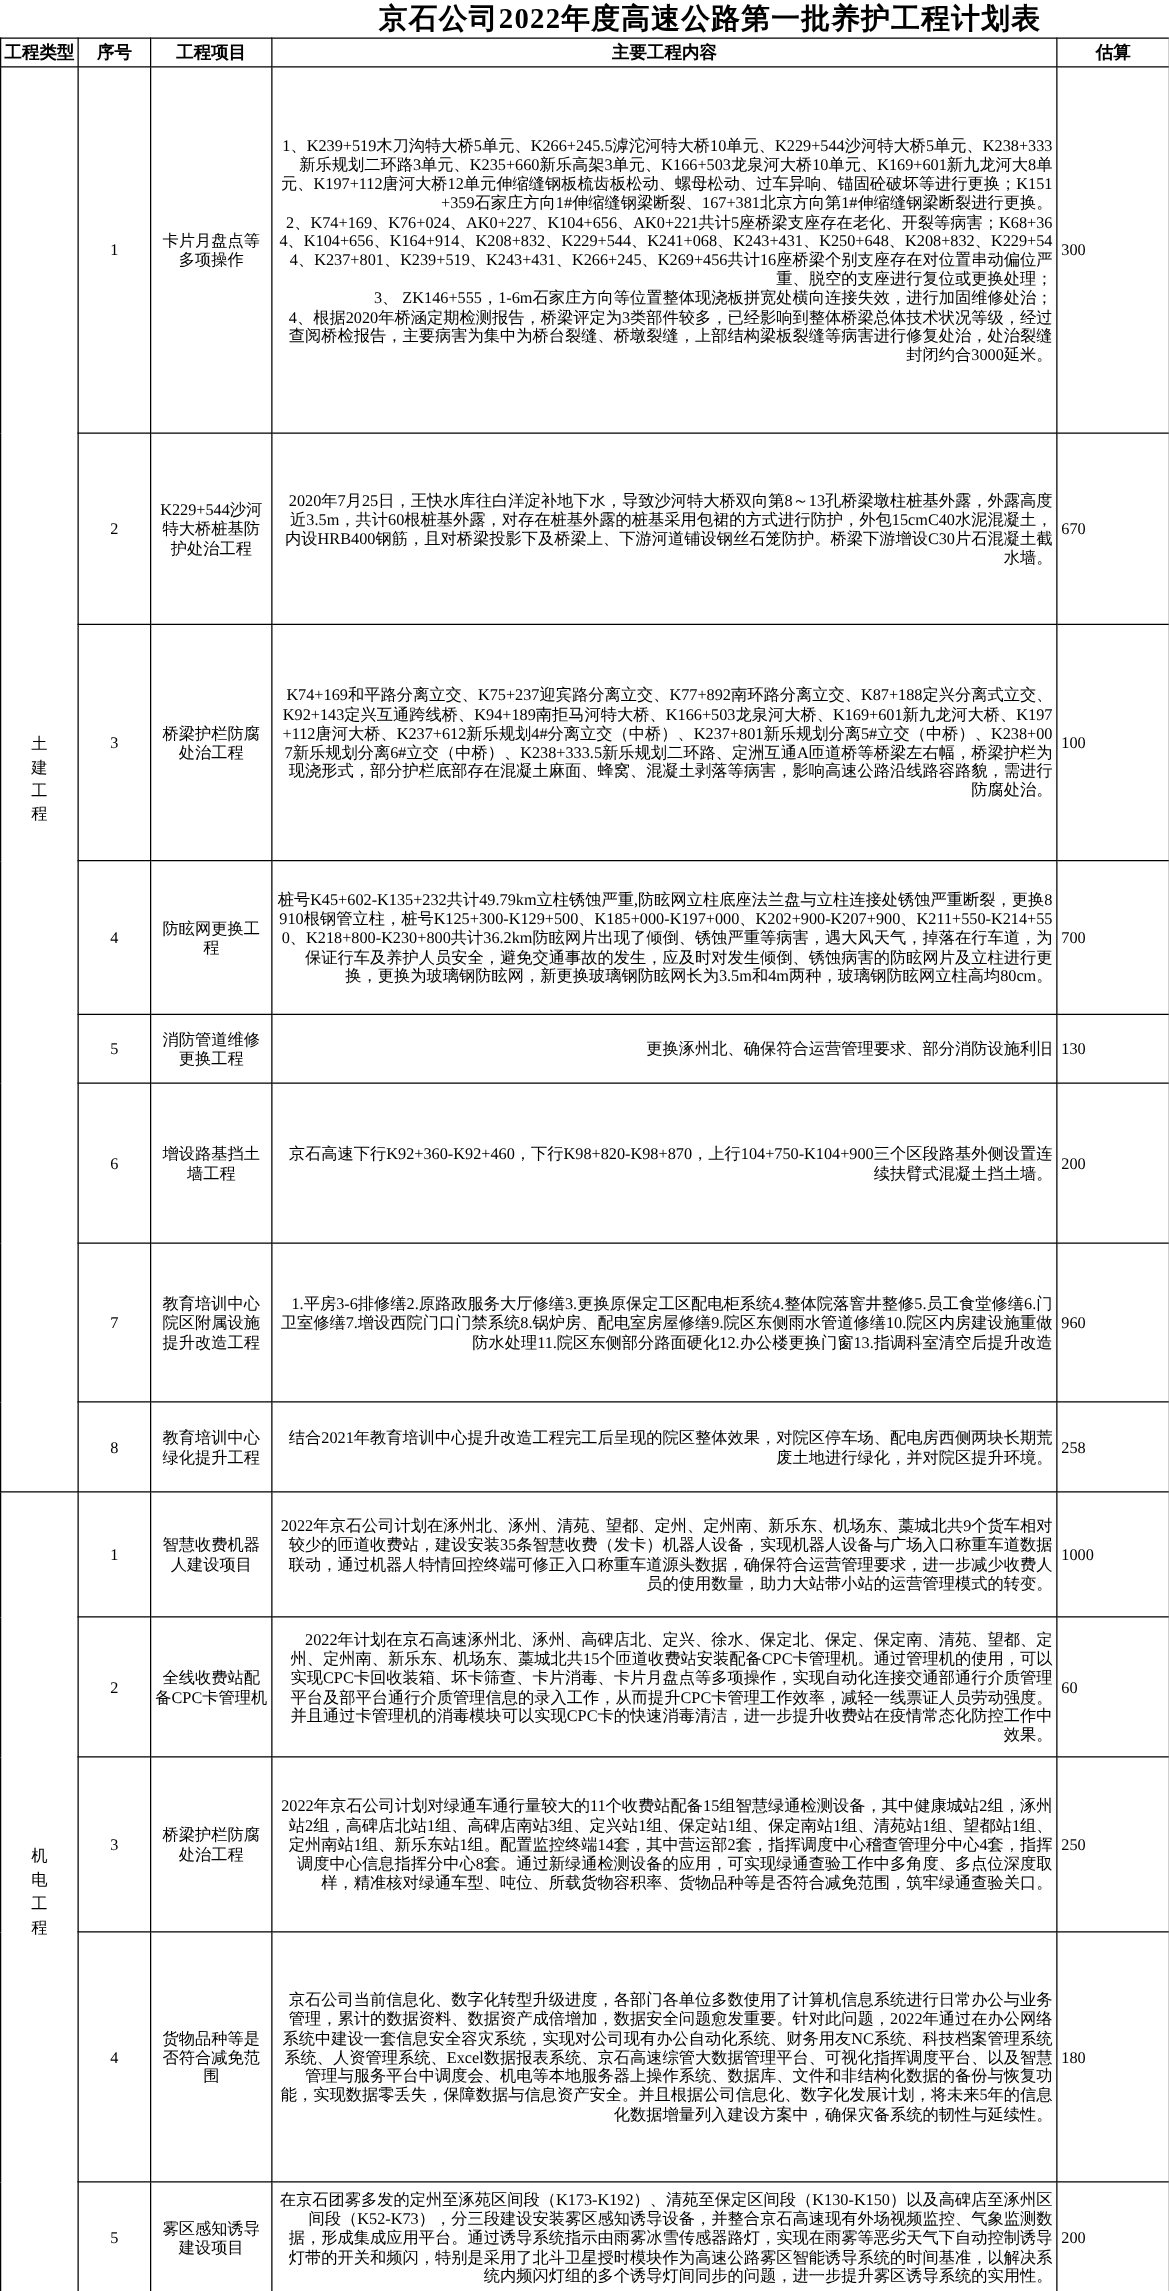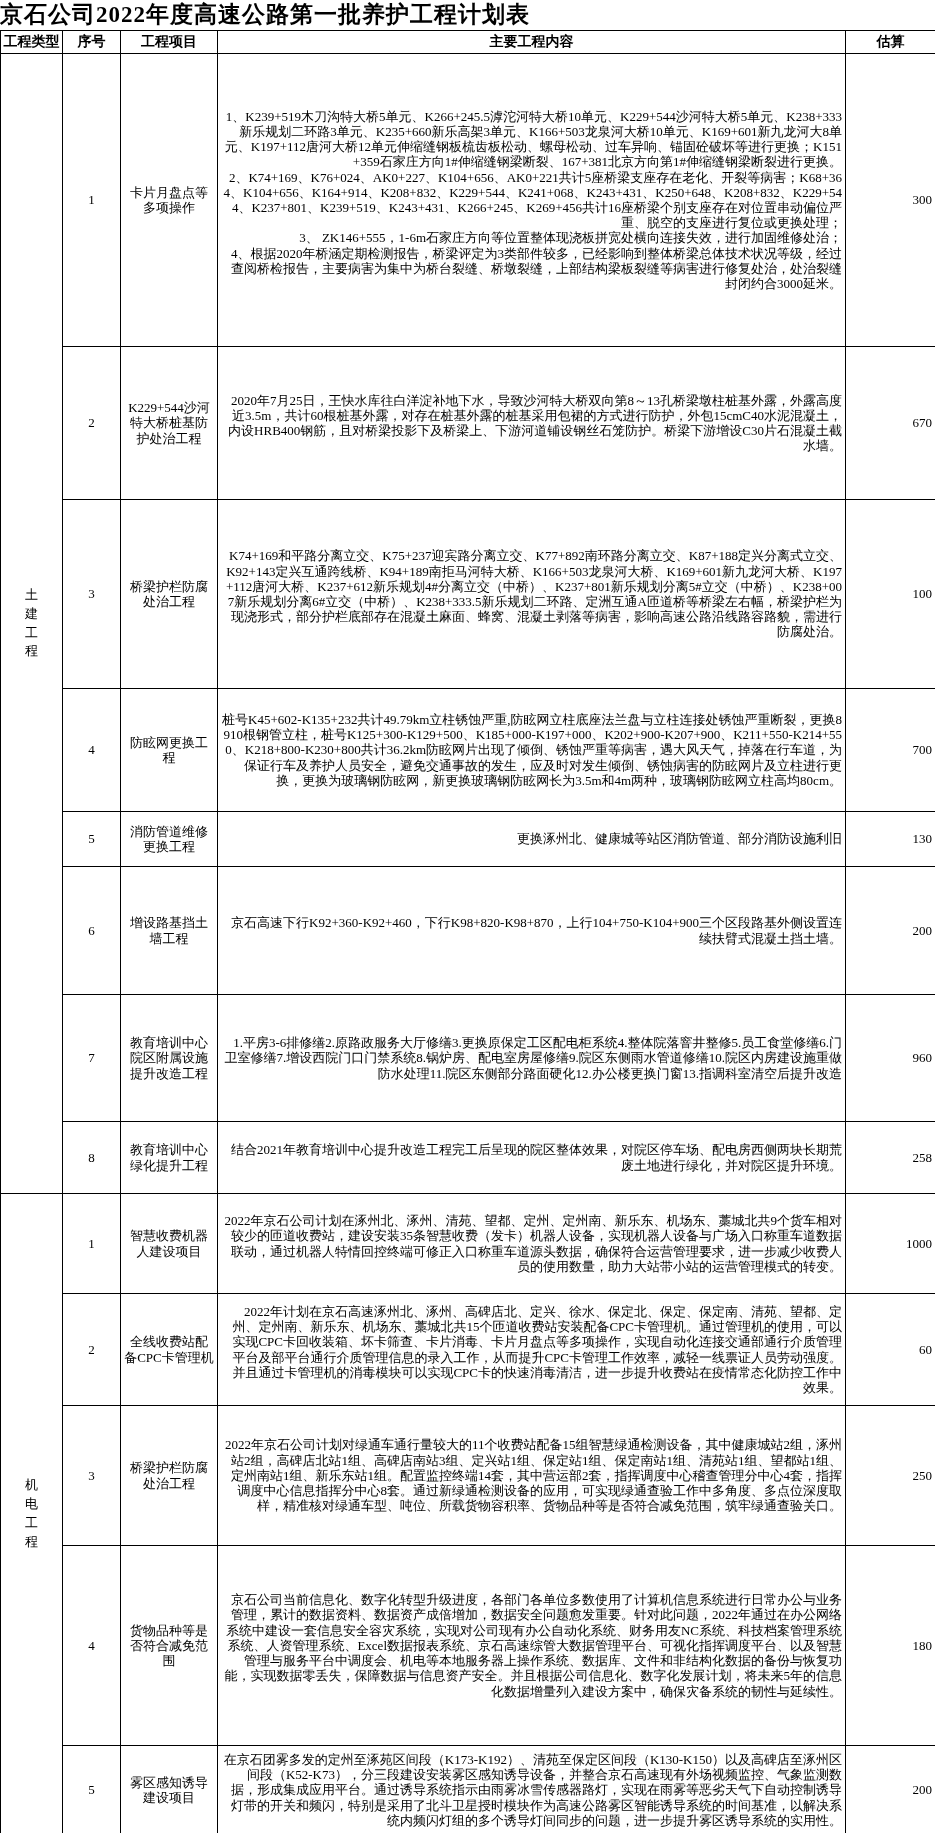--- a/index.html
+++ b/index.html
@@ -1,18 +1,18 @@
 <!DOCTYPE html>
 <html><head>
 <meta charset="utf-8">
 <style>
   html,body{margin:0;padding:0;background:#ffffff;color:#000;}
   body{width:935px;font-family:"Liberation Serif","DejaVu Serif",serif;}
   .page-title{
-    width:833px;height:30px;line-height:30px;text-align:left;
+    width:833px;height:30px;line-height:30px;text-align:right;
     font-size:23px;font-weight:bold;letter-spacing:1px;
     font-family:"Liberation Serif","DejaVu Serif",serif;
   }
   table.plan{
     width:935px;border-collapse:collapse;table-layout:fixed;
     border:1px solid #000;
   }
   .plan th{
     border:1px solid #000;font-size:14px;font-weight:bold;
     text-align:center;padding:2px 1px;height:18px;
@@ -22,21 +22,21 @@
     vertical-align:middle;padding:1px 3px;word-break:break-all;
   }
   .type-cell{text-align:center;padding:0;}
   .vertical-text{
     width:1.05em;margin:16px auto;word-break:break-all;
     line-height:1.45;font-size:13px;text-align:center;
   }
   .no-cell{text-align:center;}
   .proj-cell{text-align:center;}
   .content-cell{text-align:right;white-space:pre-wrap;}
-  .est-cell{text-align:right;}
+  .est-cell{text-align:left;}
 </style>
 </head>
 <body>
 
 <div class="page-title">京石公司2022年度高速公路第一批养护工程计划表</div>
 
 <table class="plan">
   <colgroup>
     <col style="width:62px">
       <col style="width:58px">
@@ -80,21 +80,21 @@
       </tr>
       <tr style="height: 123px;">
         <td class="no-cell">4</td>
         <td class="proj-cell">防眩网更换工程</td>
         <td class="content-cell">桩号K45+602-K135+232共计49.79km立柱锈蚀严重,防眩网立柱底座法兰盘与立柱连接处锈蚀严重断裂，更换8910根钢管立柱，桩号K125+300-K129+500、K185+000-K197+000、K202+900-K207+900、K211+550-K214+550、K218+800-K230+800共计36.2km防眩网片出现了倾倒、锈蚀严重等病害，遇大风天气，掉落在行车道，为保证行车及养护人员安全，避免交通事故的发生，应及时对发生倾倒、锈蚀病害的防眩网片及立柱进行更换，更换为玻璃钢防眩网，新更换玻璃钢防眩网长为3.5m和4m两种，玻璃钢防眩网立柱高均80cm。</td>
         <td class="est-cell">700</td>
       </tr>
       <tr style="height: 55px;">
         <td class="no-cell">5</td>
         <td class="proj-cell">消防管道维修更换工程</td>
-        <td class="content-cell">更换涿州北、健康城等站区消防管道、部分消防设施利旧</td>
+        <td class="content-cell">更换涿州北、确保符合运营管理要求、部分消防设施利旧</td>
         <td class="est-cell">130</td>
       </tr>
       <tr style="height: 128px;">
         <td class="no-cell">6</td>
         <td class="proj-cell">增设路基挡土墙工程</td>
         <td class="content-cell">京石高速下行K92+360-K92+460，下行K98+820-K98+870，上行104+750-K104+900三个区段路基外侧设置连续扶臂式混凝土挡土墙。</td>
         <td class="est-cell">200</td>
       </tr>
       <tr style="height: 127px;">
         <td class="no-cell">7</td>

